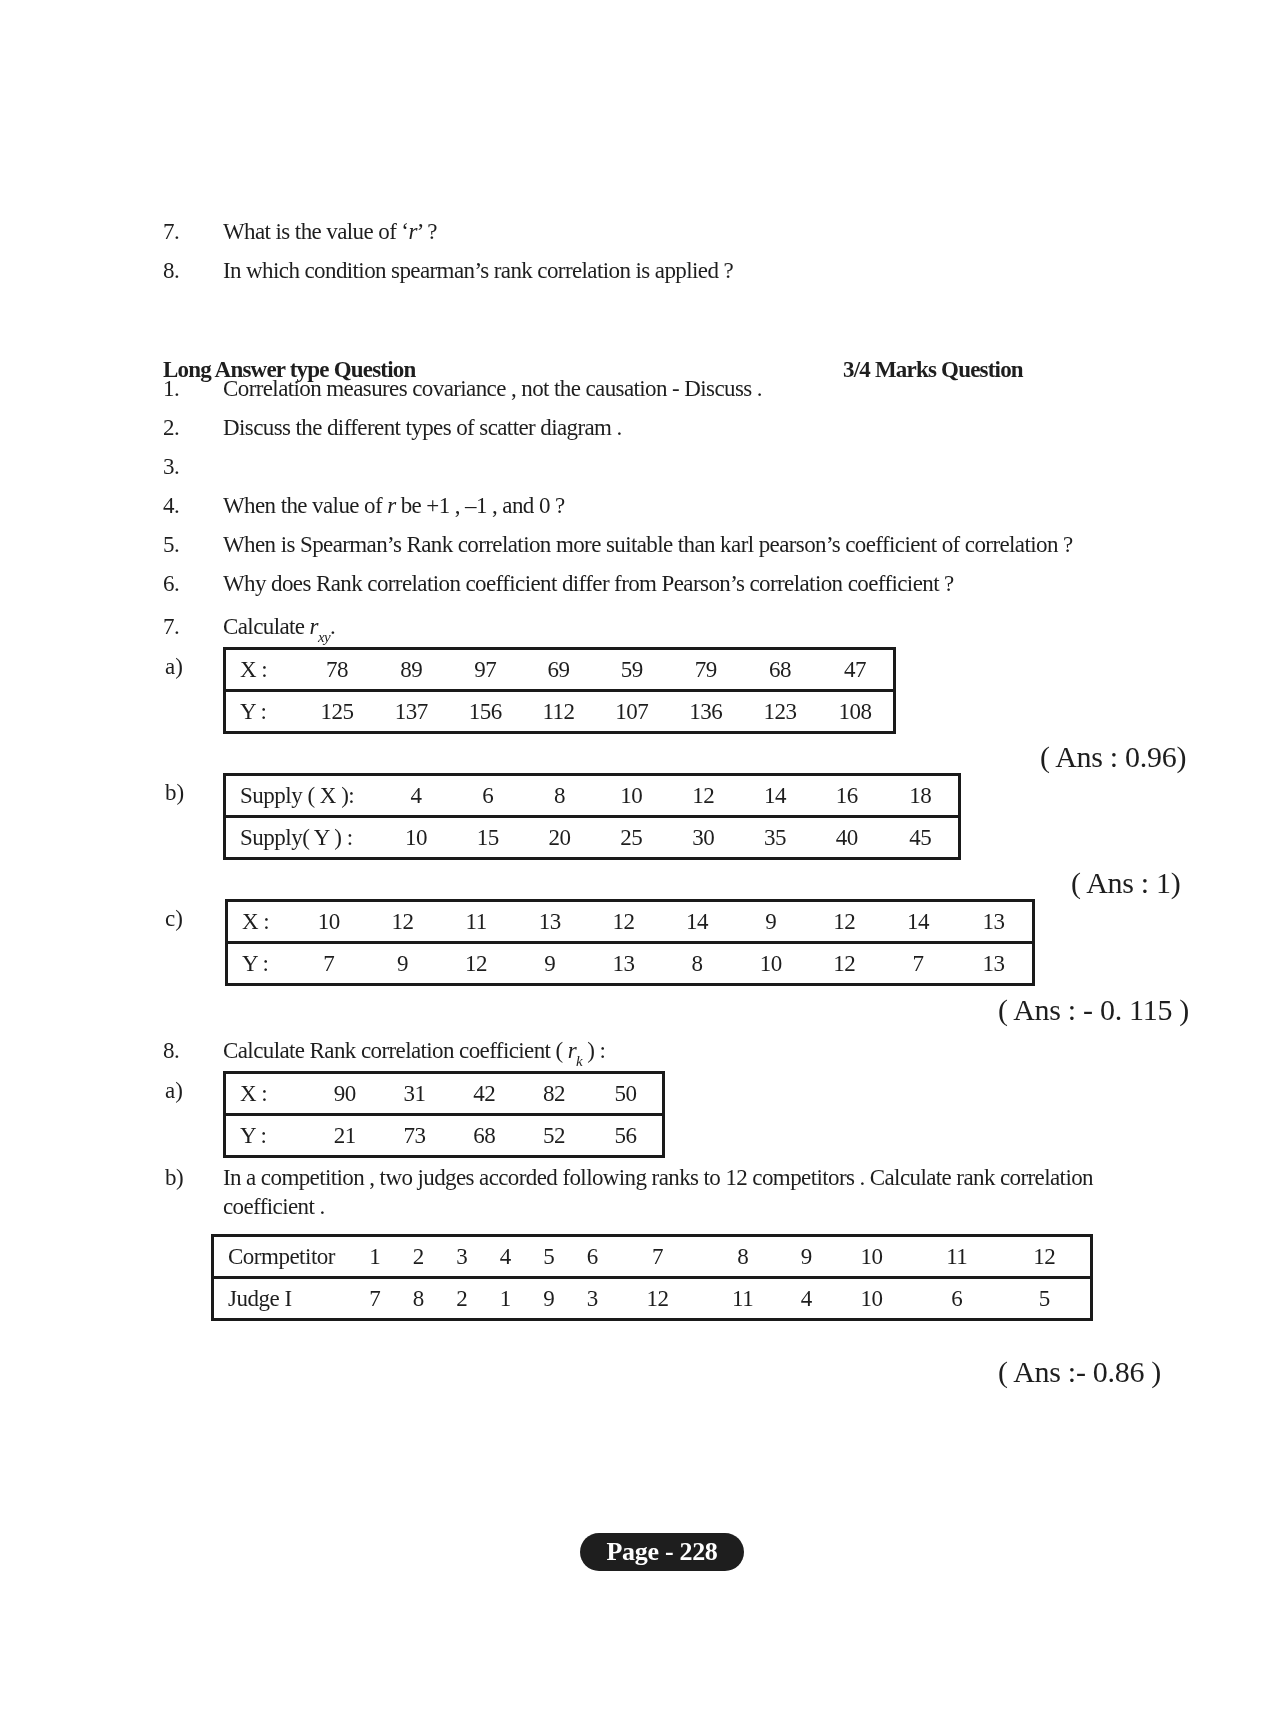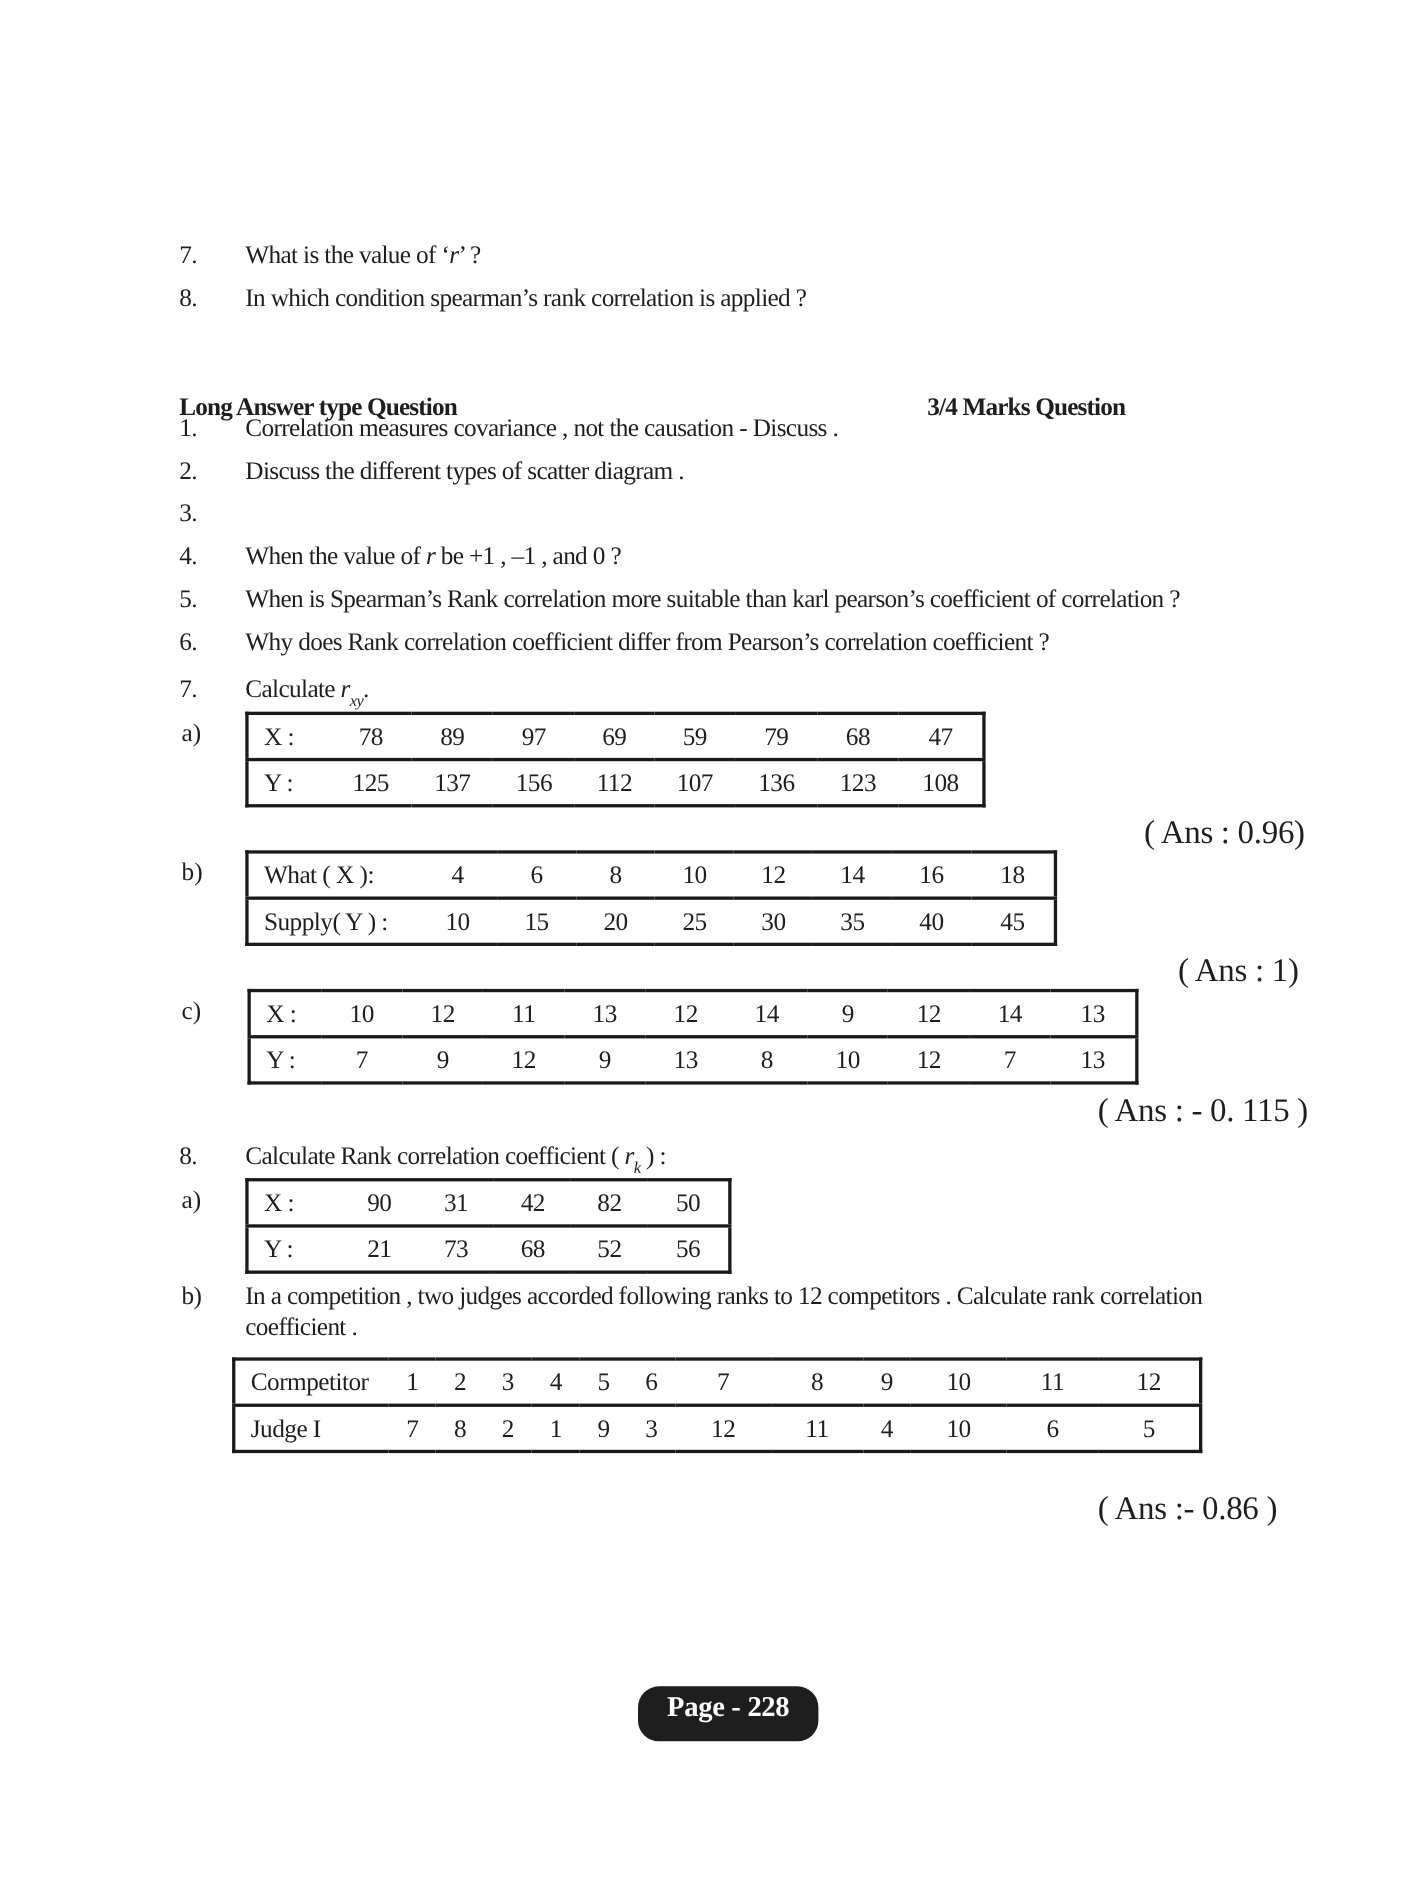--- a/index.html
+++ b/index.html
@@ -13,21 +13,21 @@
     .heading .right { position: absolute; left: 843px; }
     .heading .left { position: absolute; left: 163px; }
     .ans { position: absolute; white-space: nowrap; letter-spacing: -0.3px; font-size: 30px; }
     table.dt { position: absolute; border-collapse: collapse; border: 3px solid #1a1a1a; }
     table.dt tr { border-bottom: 3px solid #1a1a1a; }
     table.dt tr:last-child { border-bottom: none; }
     table.dt td { padding: 0; height: 39px; text-align: center; font-size: 23px; letter-spacing: -0.5px; white-space: nowrap; }
     table.dt td.lbl { text-align: left; padding-left: 14px; }
     .sub { font-size: 15px; position: relative; top: 8px; font-style: italic; }
     .it { font-style: italic; }
-    .page-badge { position: absolute; left: 580px; top: 1533px; width: 164px; height: 50px; border-radius: 19px;
+    .page-badge { position: absolute; left: 580px; top: 1533px; width: 164px; height: 38px; border-radius: 19px;
                   background: #1e1e1e; color: #ffffff; font-weight: bold; font-size: 26px; text-align: center; line-height: 38px; letter-spacing: -0.3px; }
   </style>
 </head>
 <body>
 
 <div class="line" style="top:217px;">
   <span class="num">7.</span>
   <span class="txt"><span>What is the value of ‘</span><span class="it">r</span><span>’ ?</span></span>
 </div>
 <div class="line" style="top:256px;">
@@ -95,21 +95,21 @@
     <td>108</td>
   </tr>
 </tbody>
   </table>
 <div class="ans" style="left:1040px; top:740px;">( Ans : 0.96)</div>
 
 <div class="abs" style="left:165px; top:780px;">b)</div>
 <table class="dt" style="left:223px; top:773px; width:738px;">
   <tbody>
       <tr>
-    <td class="lbl" style="width:140px;">What ( X ):</td>
+    <td class="lbl" style="width:140px;">Supply ( X ):</td>
     <td>4</td>
     <td>6</td>
     <td>8</td>
     <td>10</td>
     <td>12</td>
     <td>14</td>
     <td>16</td>
     <td>18</td>
   </tr>
   <tr>

